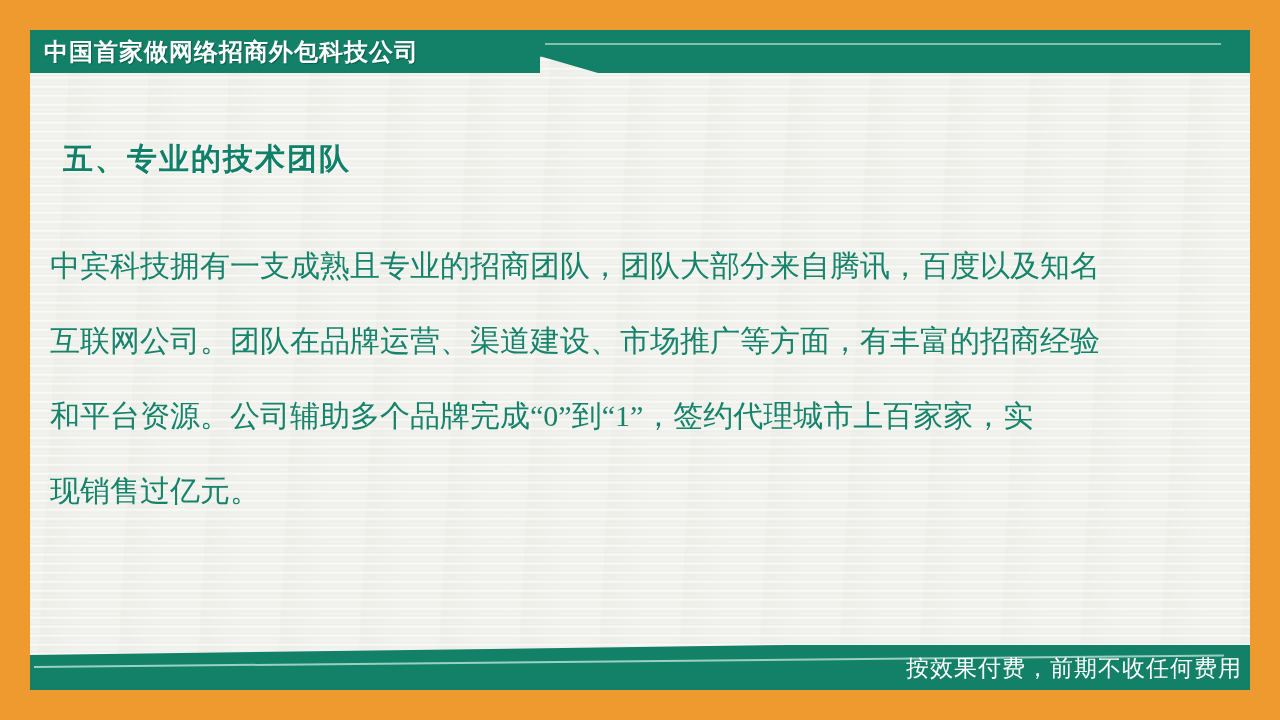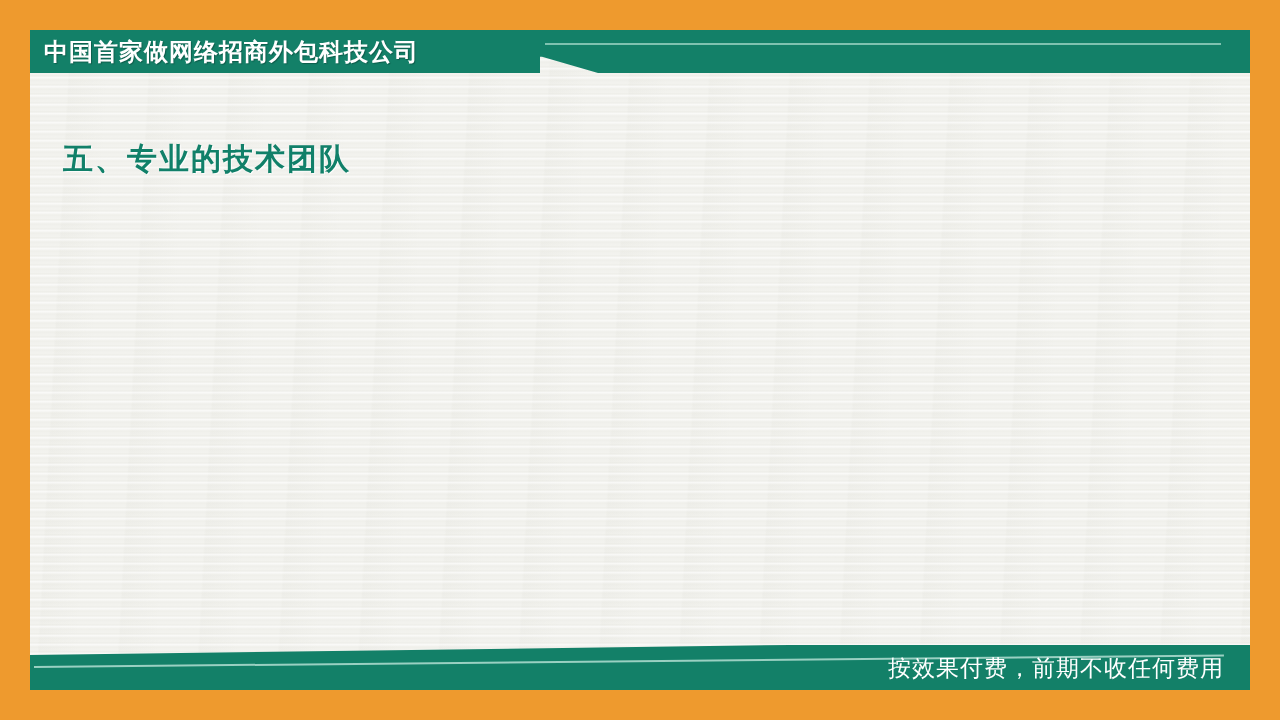--- a/index.html
+++ b/index.html
@@ -146,21 +146,21 @@
     left: 34px;
     top: 666px;
     width: 1190px;
     height: 2px;
     background: #9ad0c2;
     transform: rotate(-0.55deg);
     transform-origin: left center;
   }
   .footer-text {
     position: absolute;
-    right: 56px;
+    right: 38px;
     top: 648px;
     height: 40px;
     line-height: 40px;
     color: #ffffff;
     font-size: 23px;
     letter-spacing: 1px;
     white-space: nowrap;
   }
 </style>
 </head>
@@ -175,18 +175,24 @@
   <div class="frame-left"></div>
   <div class="frame-right"></div>
 
   <div class="header-right-band"></div>
   <div class="header-title-block"></div>
   <div class="header-hairline"></div>
   <div class="header-title">中国首家做网络招商外包科技公司</div>
 
   <div class="section-heading">五、专业的技术团队</div>
 
+  <div class="body-text">
+    <span class="body-line">中宾科技拥有一支成熟且专业的招商团队，团队大部分来自腾讯，百度以及知名</span>
+    <span class="body-line">互联网公司。团队在品牌运营、渠道建设、市场推广等方面，有丰富的招商经验</span>
+    <span class="body-line">和平台资源。公司辅助多个品牌完成“0”到“1”，签约代理城市上百家家，实</span>
+    <span class="body-line">现销售过亿元。</span>
+  </div>
 
   <div class="footer-band"></div>
   <div class="footer-hairline"></div>
   <div class="footer-text">按效果付费，前期不收任何费用</div>
 
 </div>
 
 </body></html>

